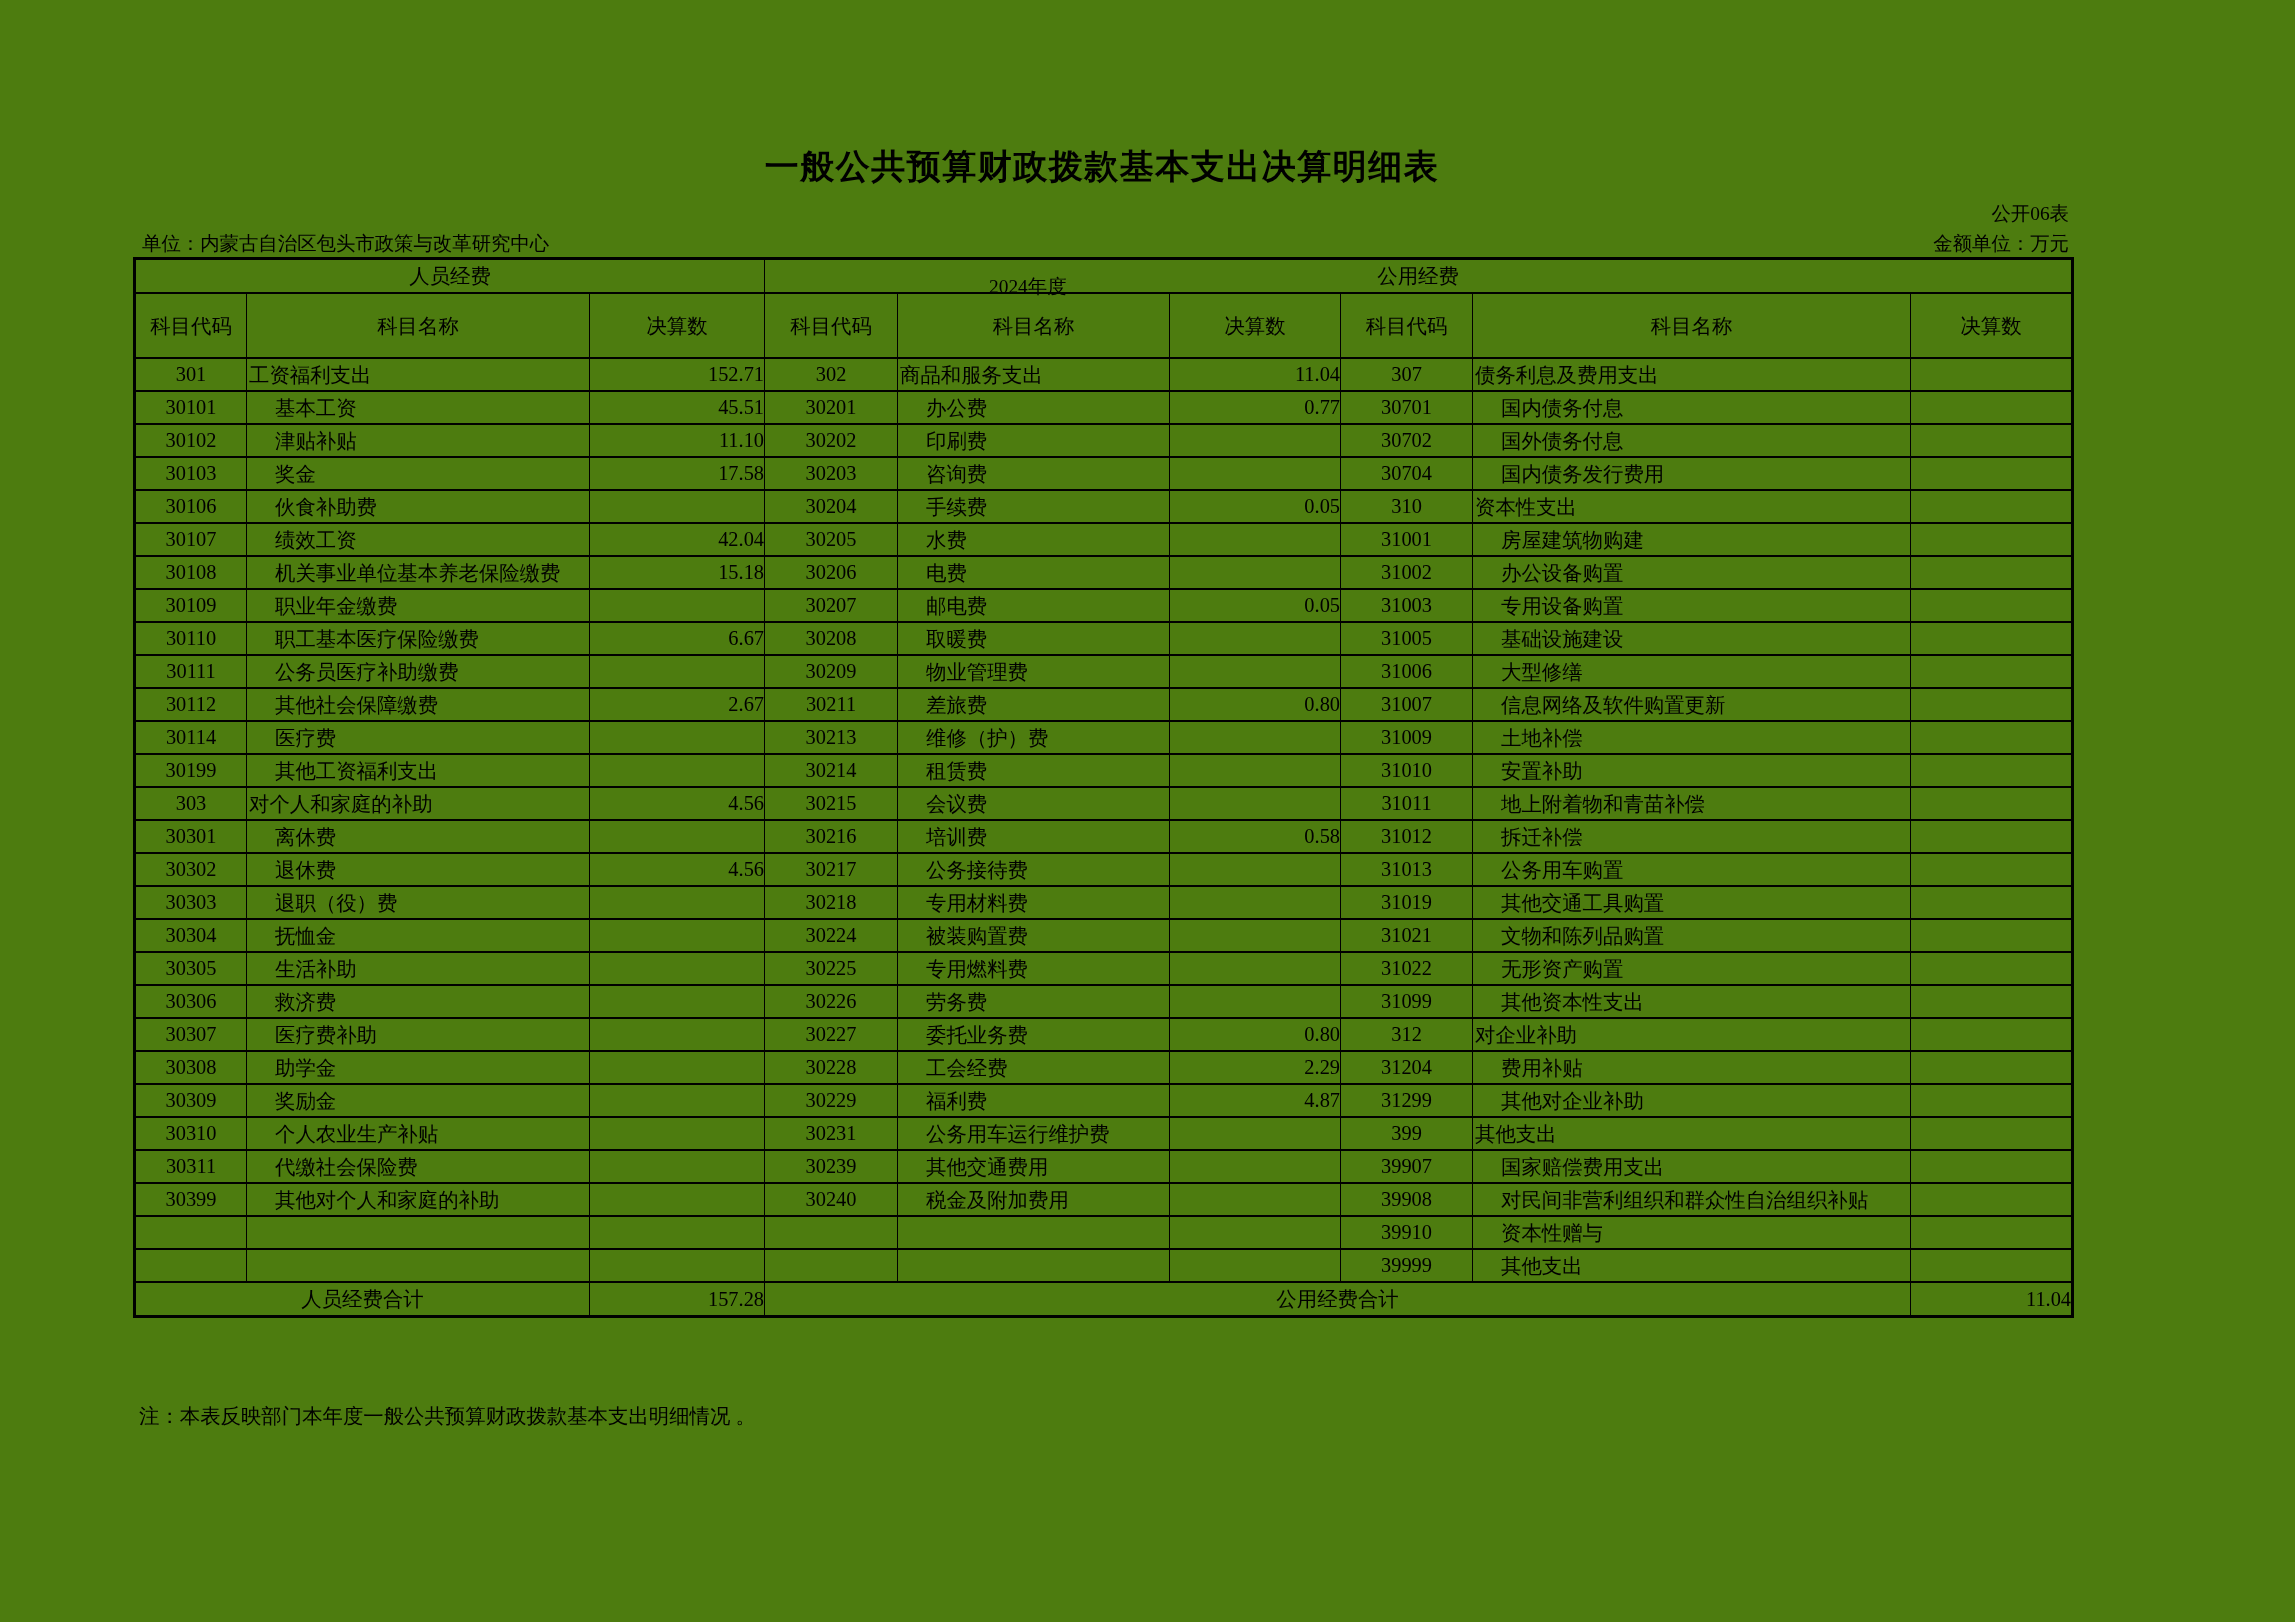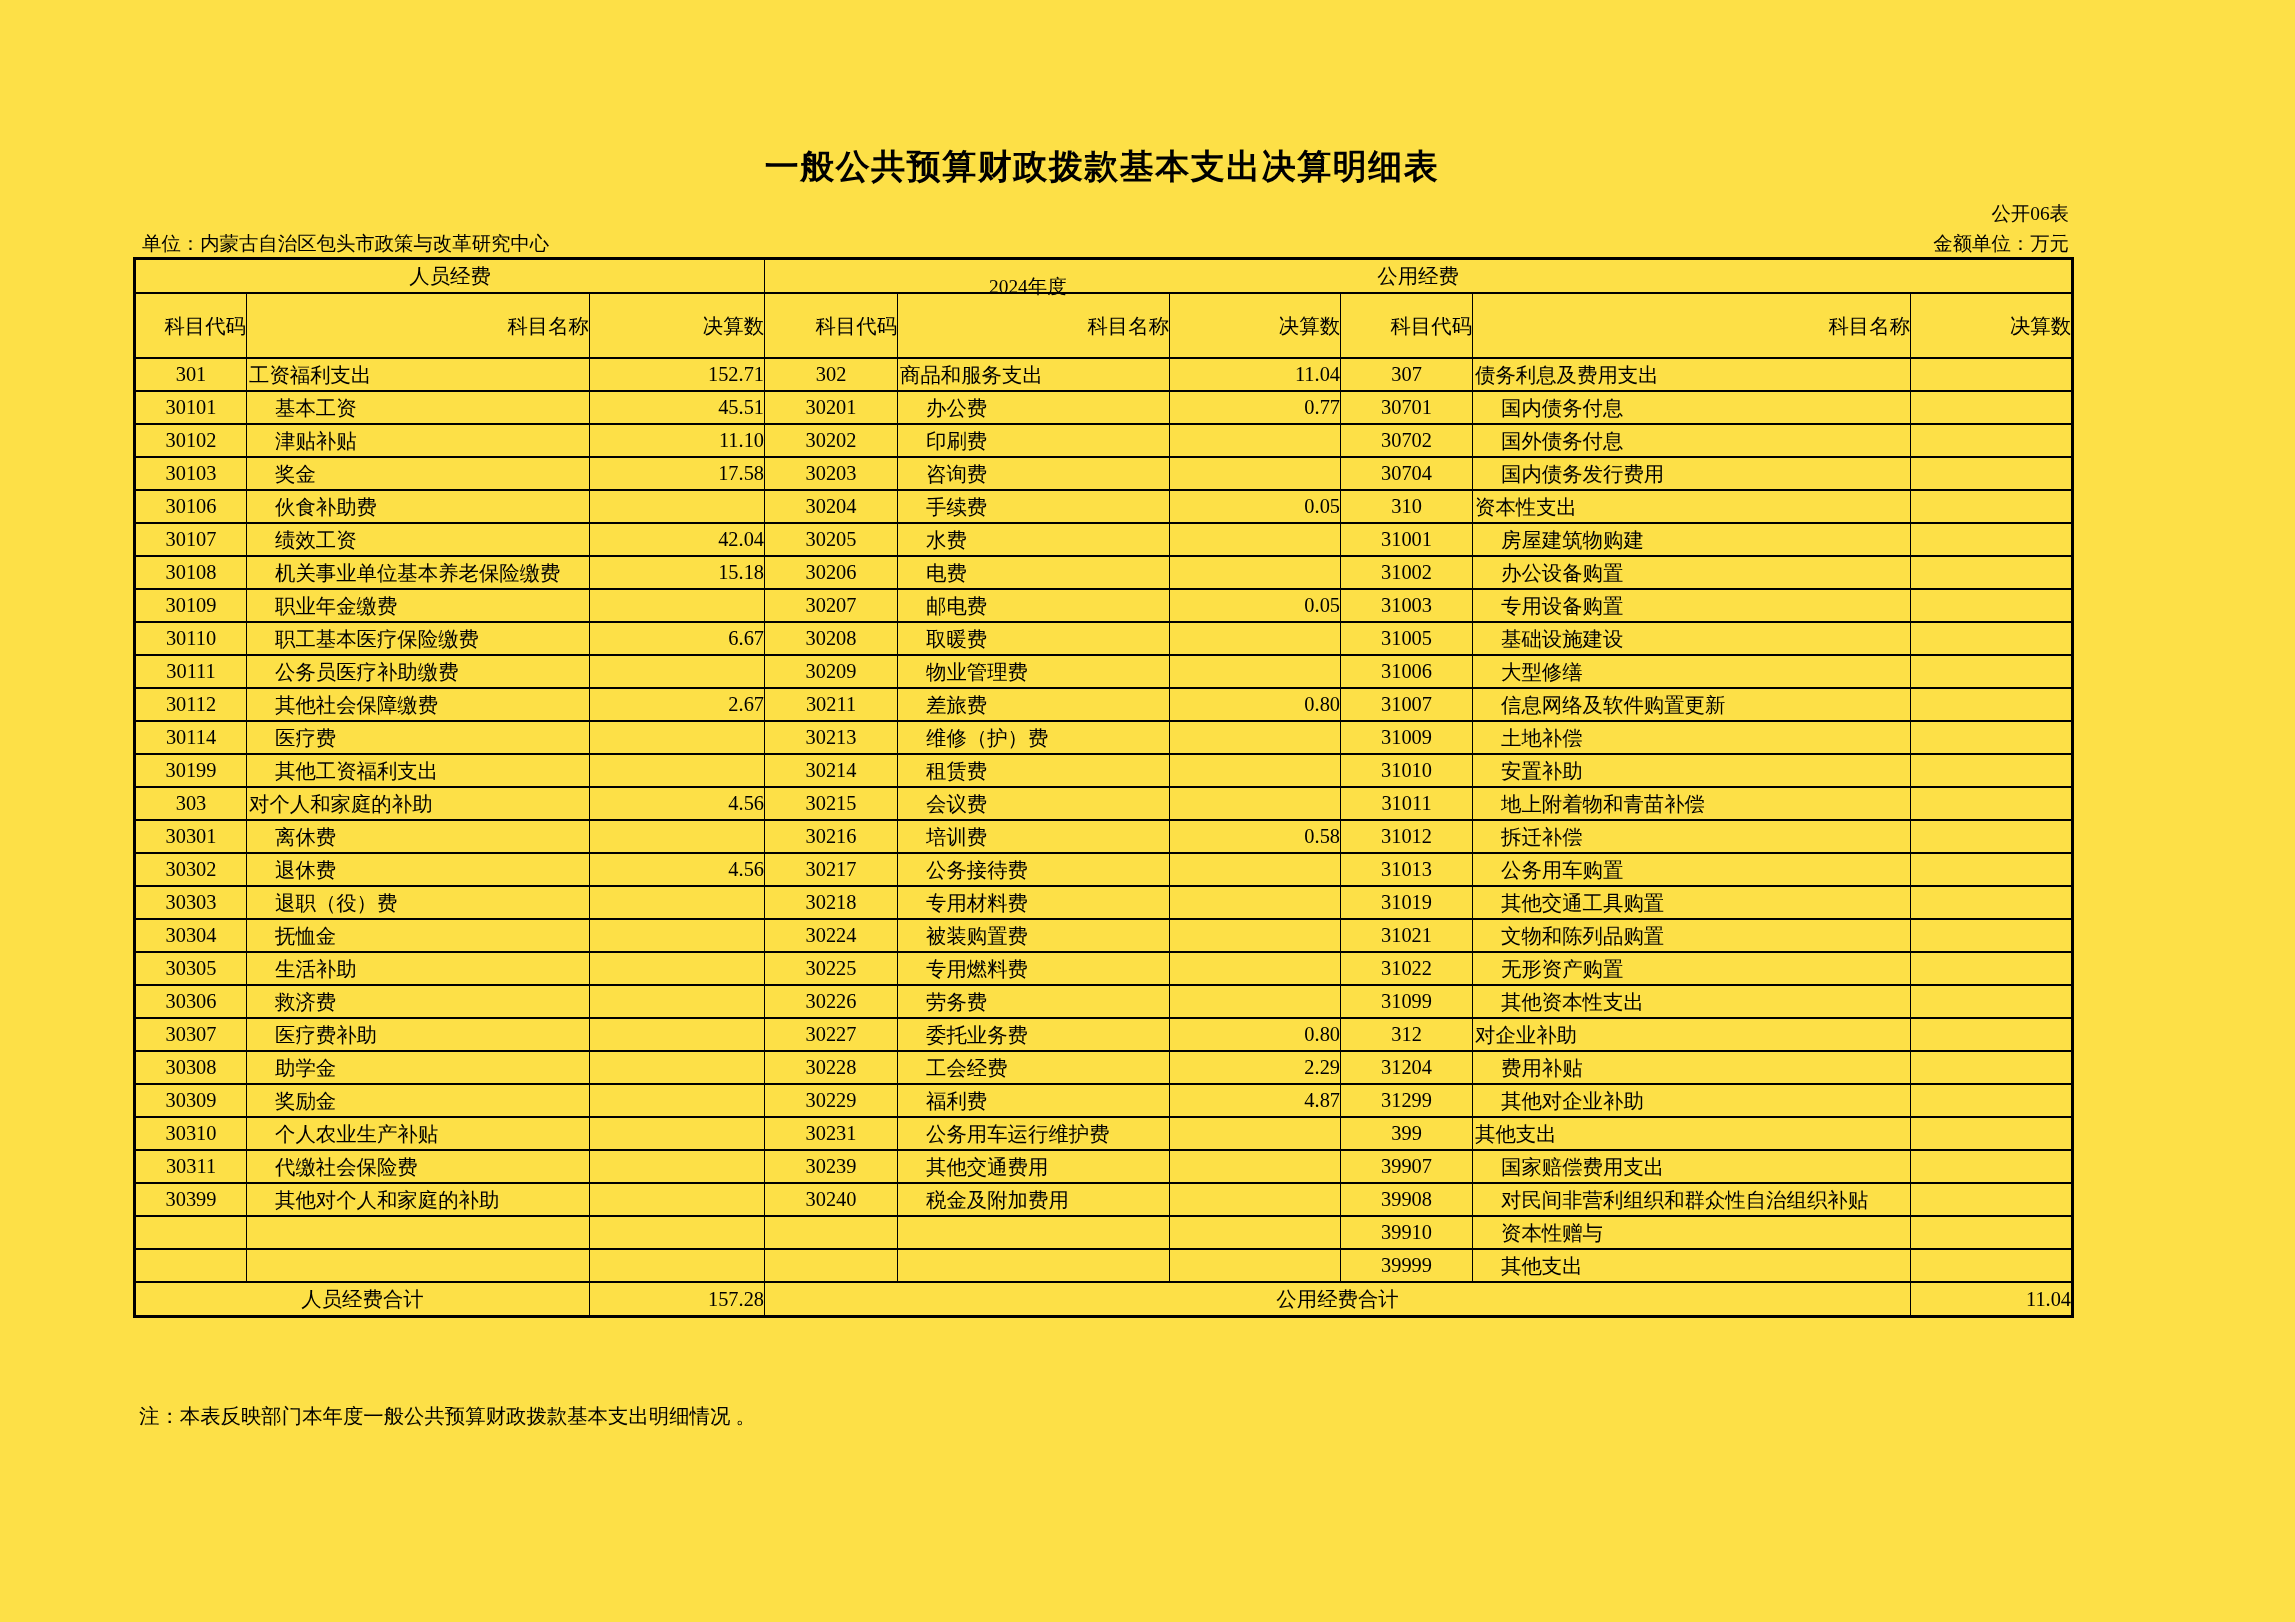--- a/index.html
+++ b/index.html
@@ -1,19 +1,19 @@
 <!DOCTYPE html>
 <html style="font-size:8.2px"><head>
 <meta charset="utf-8">
 <style>
   html,body{margin:0;padding:0;background:#ffffff;}
   .page{
     position:relative;
     width:2295px;height:1622px;
-    background:#fde047;
+    background:#4d7c0f;
     font-family:"Liberation Serif","DejaVu Serif",serif;
     color:#000;
     overflow:hidden;
   }
   .doc-title{
     position:absolute;top:144px;left:133px;width:1938px;
     text-align:center;font-size:34px;font-weight:bold;letter-spacing:1.5px;
   }
   .table-code{
     position:absolute;top:200px;right:226px;
@@ -29,21 +29,21 @@
     border:3.1px solid #000;
     font-size:20.4px;
   }
   table.main td{
     border-left:1.5px solid #000;border-right:1.5px solid #000;
     border-top:2px solid #000;border-bottom:2px solid #000;
     padding:0;overflow:hidden;white-space:nowrap;
     vertical-align:middle;
   }
   tr.band td{height:32px;text-align:center;}
-  tr.colhead td{height:63px;text-align:right;margin-left:8px;}
+  tr.colhead td{height:63px;text-align:center;margin-left:8px;}
   tr.datarow td{height:31px;}
   tr.totalrow td{height:32px;margin-left:43px;}
   td.code{text-align:center;}
   td.name{text-align:left;}
   td.name.lvl1{padding-left:2px;}
   td.name.lvl2{padding-left:28px;}
   td.amt{text-align:right;padding-right:11.2px;}
   td.total-label{text-align:center;}
   .note{
     position:absolute;top:1402px;left:139px;

